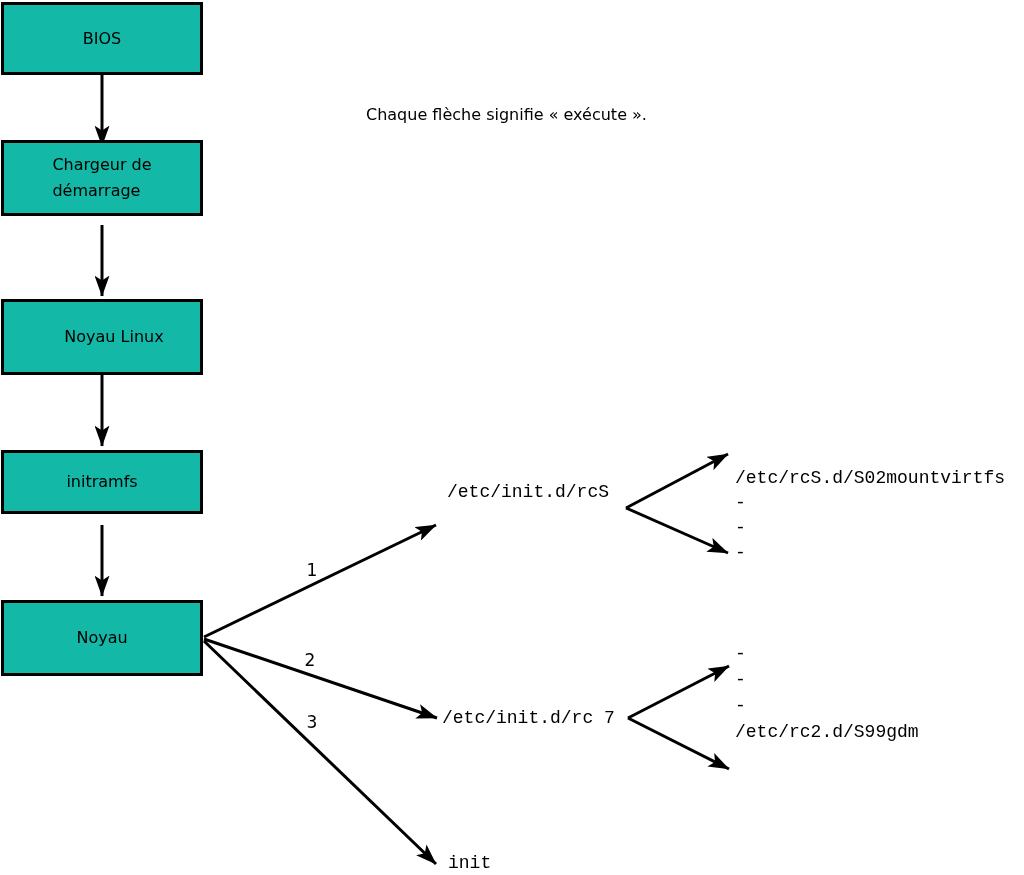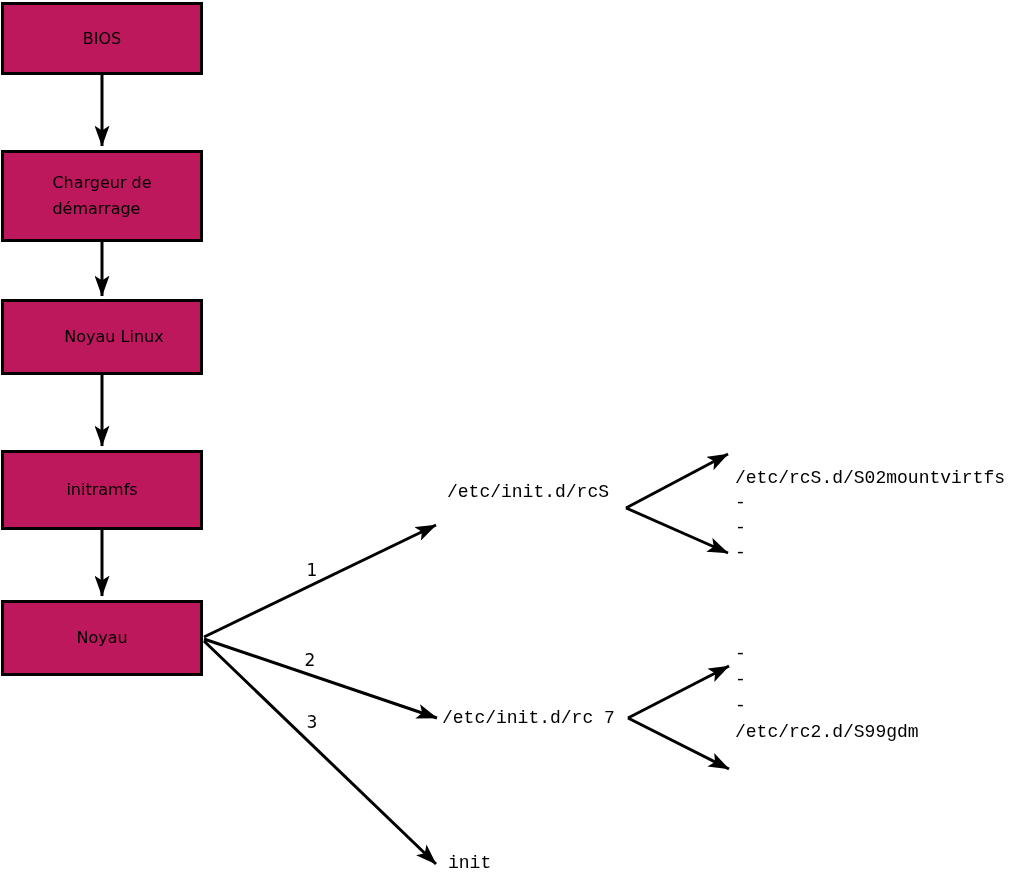--- a/index.html
+++ b/index.html
@@ -27,21 +27,21 @@
   .arrow-layer line {
     stroke: #000000;
     stroke-width: 3;
   }
   .node-box {
     position: absolute;
     left: 1px;
     width: 202px;
     box-sizing: border-box;
     border: 3px solid #000000;
-    background: #be185d;
+    background: #14b8a6;
     display: flex;
     align-items: center;
     justify-content: center;
   }
   .node-label {
     font-size: 16px;
     line-height: 26px;
     white-space: pre-line;
     text-align: left;
   }
@@ -93,32 +93,33 @@
     <line x1="102" y1="525" x2="102" y2="596" marker-end="url(#ah)"></line>
     <line x1="204" y1="637" x2="436" y2="525" marker-end="url(#ah)"></line>
     <line x1="204" y1="639" x2="437" y2="718" marker-end="url(#ah)"></line>
     <line x1="204" y1="641" x2="436" y2="864" marker-end="url(#ah)"></line>
     <line x1="626" y1="508" x2="728" y2="454" marker-end="url(#ah)"></line>
     <line x1="626" y1="508" x2="728" y2="553" marker-end="url(#ah)"></line>
     <line x1="628" y1="718" x2="729" y2="666" marker-end="url(#ah)"></line>
     <line x1="628" y1="718" x2="729" y2="769" marker-end="url(#ah)"></line>
   </svg>
 
+  <div class="caption">Chaque flèche signifie « exécute ».</div>
 
   <div class="node-box" style="top:2px;   height:73px;">
     <div class="node-label">BIOS</div>
   </div>
-  <div class="node-box" style="top:150px; height:92px;">
+  <div class="node-box" style="top:140px; height:76px;">
     <div class="node-label">Chargeur de
 démarrage</div>
   </div>
   <div class="node-box" style="top:299px; height:76px;padding-left:24px;">
     <div class="node-label">Noyau Linux</div>
   </div>
-  <div class="node-box" style="top:450px; height:80px;">
+  <div class="node-box" style="top:450px; height:64px;">
     <div class="node-label">initramfs</div>
   </div>
   <div class="node-box" style="top:600px; height:76px;">
     <div class="node-label">Noyau</div>
   </div>
 
   <div class="branch-number" style="left:304px; top:560px;">1</div>
   <div class="branch-number" style="left:302px; top:650px;">2</div>
   <div class="branch-number" style="left:304px; top:712px;">3</div>
 

